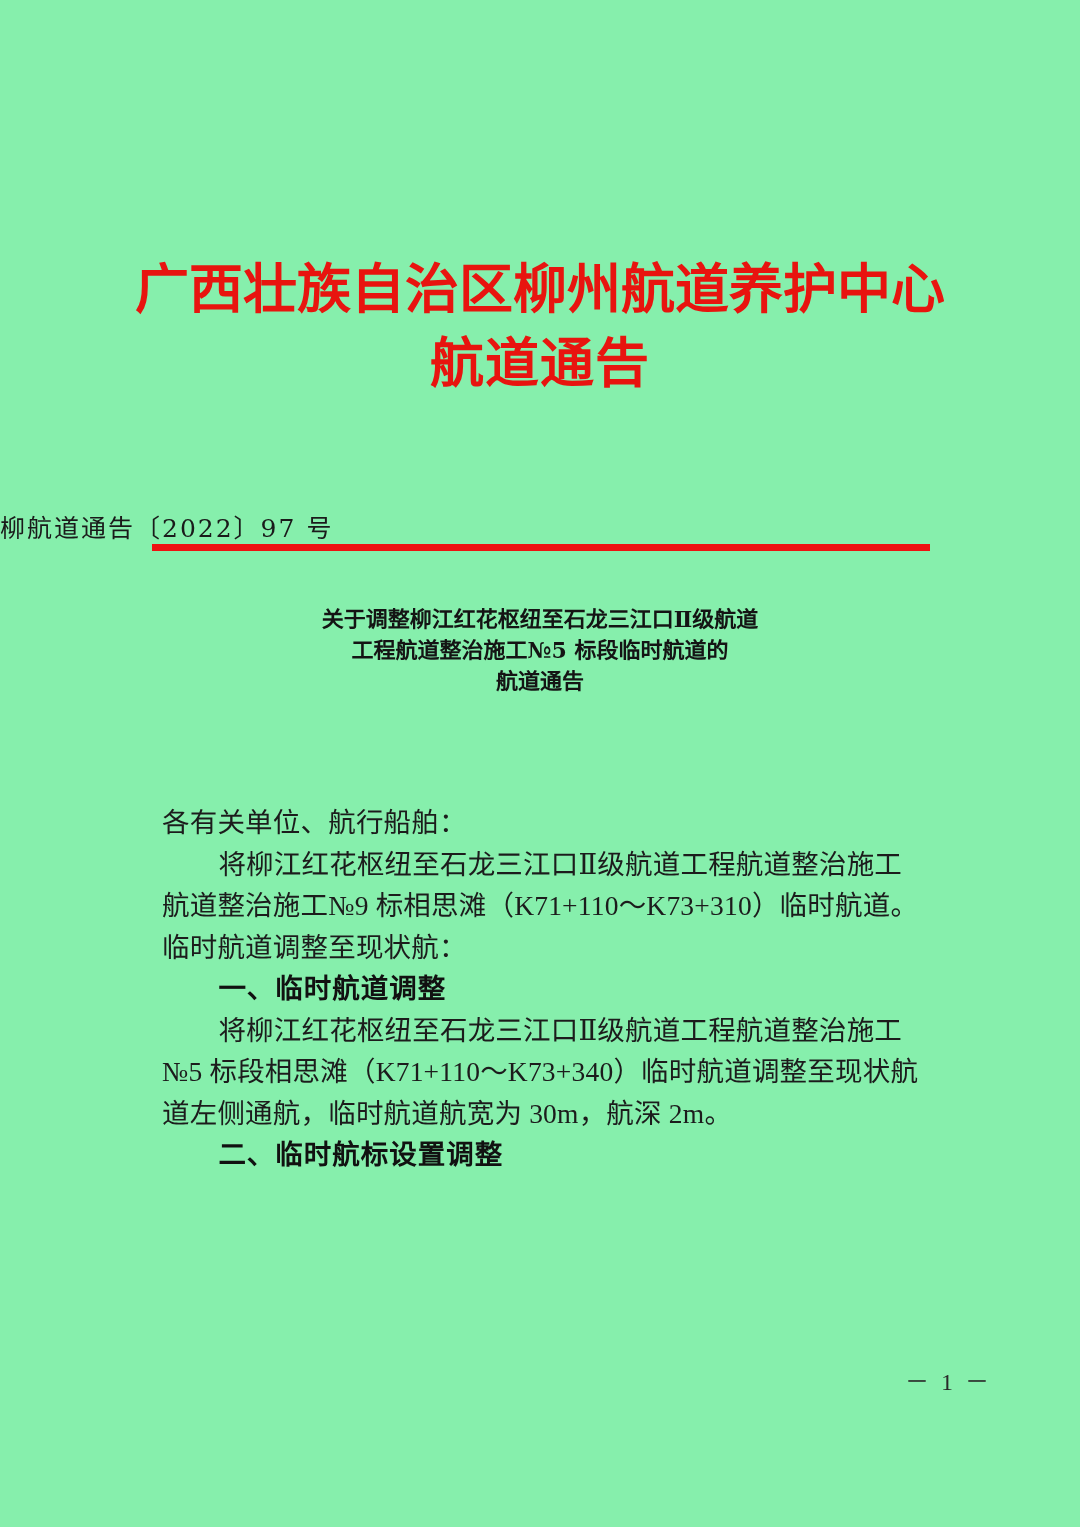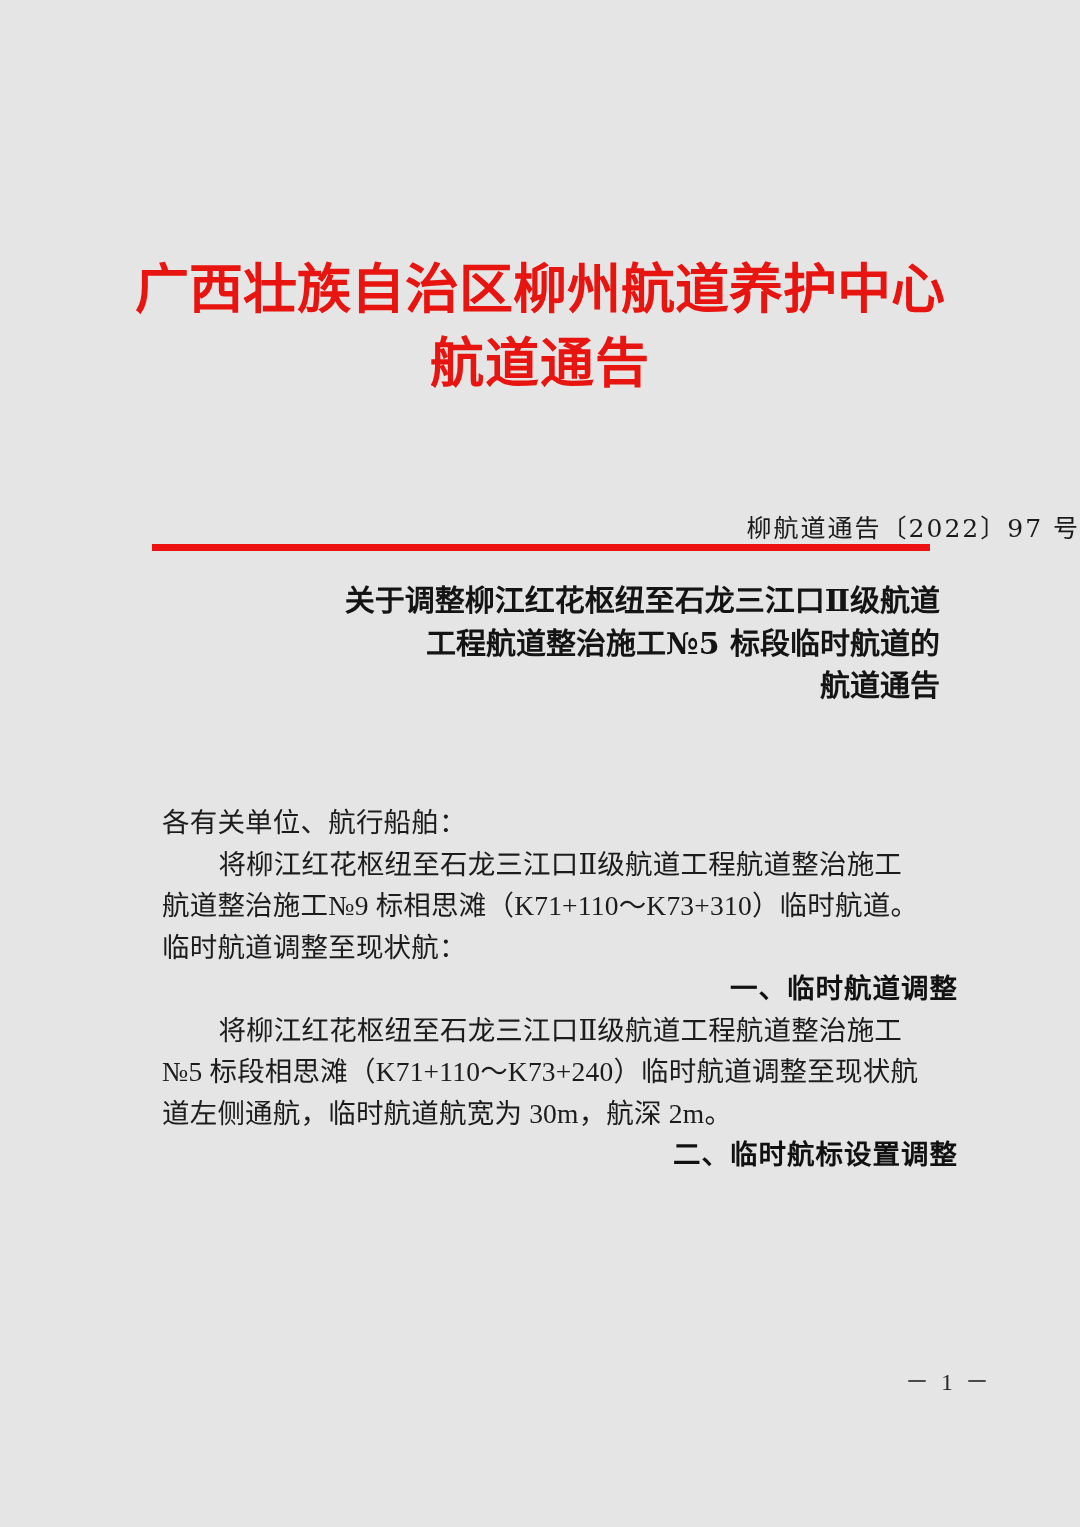--- a/index.html
+++ b/index.html
@@ -13,21 +13,21 @@
     height: 1527px;
     position: relative;
     font-family: "DejaVu Serif", "Liberation Serif", serif;
     color: #1a1a1a;
     overflow: hidden;
   }
 
   .page {
     position: absolute;
     inset: 0;
-    background: #e5e5e5;
+    background: #86efac;
   }
 
   
   .masthead {
     position: absolute;
     left: 100px;
     right: 100px;
     top: 258px;
     text-align: center;
   }
@@ -47,21 +47,21 @@
     font-size: 54px;
     margin-top: 10px;
   }
 
   
   .docnum {
     position: absolute;
     left: 0;
     right: 0;
     top: 508px;
-    text-align: right;
+    text-align: left;
     font-family: "DejaVu Serif", "Liberation Serif", serif;
     font-size: 25px;
     letter-spacing: 2px;
     color: #1a1a1a;
     white-space: nowrap;
   }
 
   
   .red-rule {
     position: absolute;
@@ -70,25 +70,25 @@
     top: 544px;
     height: 7px;
     background: #ee1111;
   }
 
   
   .doc-title {
     position: absolute;
     left: 140px;
     width: 800px;
-    top: 580px;
-    text-align: right;
+    top: 604px;
+    text-align: center;
     font-family: "DejaVu Serif", "Liberation Serif", serif;
     font-weight: bold;
-    font-size: 30px;
+    font-size: 22px;
     line-height: 1.42;
     letter-spacing: 0px;
     color: #141414;
   }
   .doc-title .tline { display: block; white-space: nowrap; }
 
   
   .body-block {
     position: absolute;
     left: 162px;
@@ -108,21 +108,20 @@
 
   .section-head {
     display: block;
     font-family: "Liberation Sans", "DejaVu Sans", sans-serif;
     font-weight: bold;
     font-size: 27.5px;
     letter-spacing: 1px;
     padding-left: 2.05em;
     white-space: nowrap;
     color: #111111;
-    text-align: right;
   }
 
   
   .page-footer {
     position: absolute;
     right: 88px;
     top: 1362px;
     font-family: "Liberation Serif", "DejaVu Serif", serif;
     font-size: 24px;
     letter-spacing: 3px;
@@ -153,21 +152,21 @@
   <div class="body-block">
 
     <span class="p-line">各有关单位、航行船舶：</span>
 
     <span class="p-line indent2">将柳江红花枢纽至石龙三江口Ⅱ级航道工程航道整治施工</span>
     <span class="p-line">航道整治施工№9 标相思滩（K71+110～K73+310）临时航道。</span>
     <span class="p-line">临时航道调整至现状航：</span>
 
     <span class="section-head">一、临时航道调整</span>
     <span class="p-line indent2">将柳江红花枢纽至石龙三江口Ⅱ级航道工程航道整治施工</span>
-    <span class="p-line">№5 标段相思滩（K71+110～K73+240）临时航道调整至现状航</span>
+    <span class="p-line">№5 标段相思滩（K71+110～K73+340）临时航道调整至现状航</span>
     <span class="p-line">道左侧通航，临时航道航宽为 30m，航深 2m。</span>
 
     <span class="section-head">二、临时航标设置调整</span>
   </div>
 
   <div class="page-footer">－ 1 －</div>
 
 </div>
 
 </body></html>

